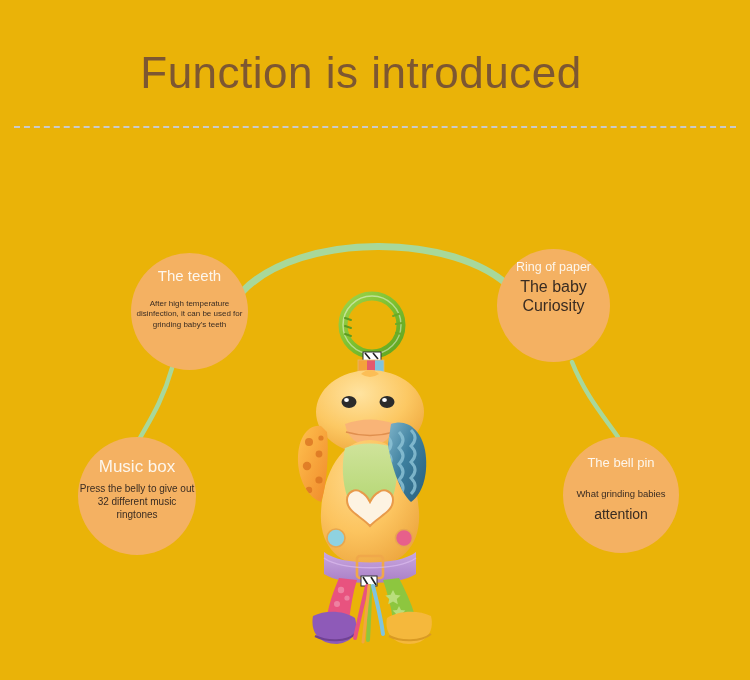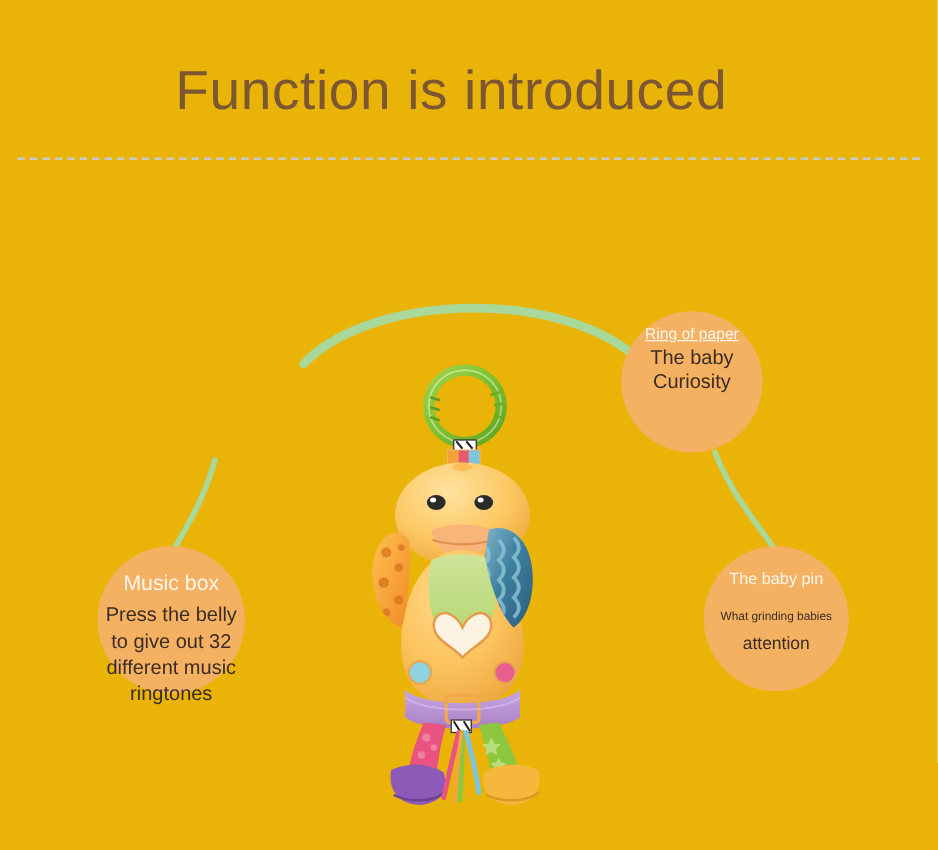--- a/index.html
+++ b/index.html
@@ -78,31 +78,31 @@
   }
   #bubble-teeth .b-title { font-size:15px; }
   #bubble-teeth .b-body  { font-size:8px; margin-top:14px; width:108px; }
 
   
   #bubble-ring {
     left:497px; top:249px;
     width:113px; height:113px;
     padding-top:11px;
   }
-  #bubble-ring .b-title  { font-size:12.5px;text-decoration:underline; }
+  #bubble-ring .b-title  { font-size:12.5px; }
   #bubble-ring .b-accent { font-size:16px; margin-top:4px; }
 
   
   #bubble-music {
     left:78px; top:437px;
     width:118px; height:118px;
     padding-top:20px;
   }
   #bubble-music .b-title { font-size:17px; }
-  #bubble-music .b-body  { font-size:16px; margin-top:6px; width:116px; }
+  #bubble-music .b-body  { font-size:10px; margin-top:6px; width:116px; }
 
   
   #bubble-bell {
     left:563px; top:437px;
     width:116px; height:116px;
     padding-top:19px;
   }
   #bubble-bell .b-title  { font-size:13px; }
   #bubble-bell .b-body   { font-size:9.5px; margin-top:17px; }
   #bubble-bell .b-accent { font-size:14px; margin-top:6px; }
@@ -121,33 +121,37 @@
 
   <svg class="connectors" viewBox="0 0 750 680" width="750" height="680">
 
     <path d="M 243 291 C 300 232 455 232 512 289" fill="none" stroke="#a8d89a" stroke-width="7" stroke-linecap="round"></path>
 
     <path d="M 172 368 C 163 400 150 420 140 438" fill="none" stroke="#a8d89a" stroke-width="4.5" stroke-linecap="round"></path>
 
     <path d="M 572 362 C 585 395 605 418 618 437" fill="none" stroke="#a8d89a" stroke-width="4.5" stroke-linecap="round"></path>
   </svg>
 
+  <div class="bubble" id="bubble-teeth">
+    <div class="b-title">The teeth</div>
+    <div class="b-body">After high temperature disinfection, it can be used for grinding baby's teeth</div>
+  </div>
 
   <div class="bubble" id="bubble-ring">
     <div class="b-title">Ring of paper</div>
     <div class="b-accent">The baby Curiosity</div>
   </div>
 
   <div class="bubble" id="bubble-music">
     <div class="b-title">Music box</div>
     <div class="b-body">Press the belly to give out 32 different music ringtones</div>
   </div>
 
   <div class="bubble" id="bubble-bell">
-    <div class="b-title">The baby pin</div>
+    <div class="b-title">The bell pin</div>
     <div class="b-body">What grinding babies</div>
     <div class="b-accent">attention</div>
   </div>
 
   <svg id="toy" viewBox="0 0 185 355" width="185" height="355">
     <defs>
       <radialGradient id="gBody" cx="38%" cy="30%" r="78%">
         <stop offset="0%" stop-color="#ffd98a"></stop>
         <stop offset="55%" stop-color="#fcc45f"></stop>
         <stop offset="100%" stop-color="#eda63f"></stop>

